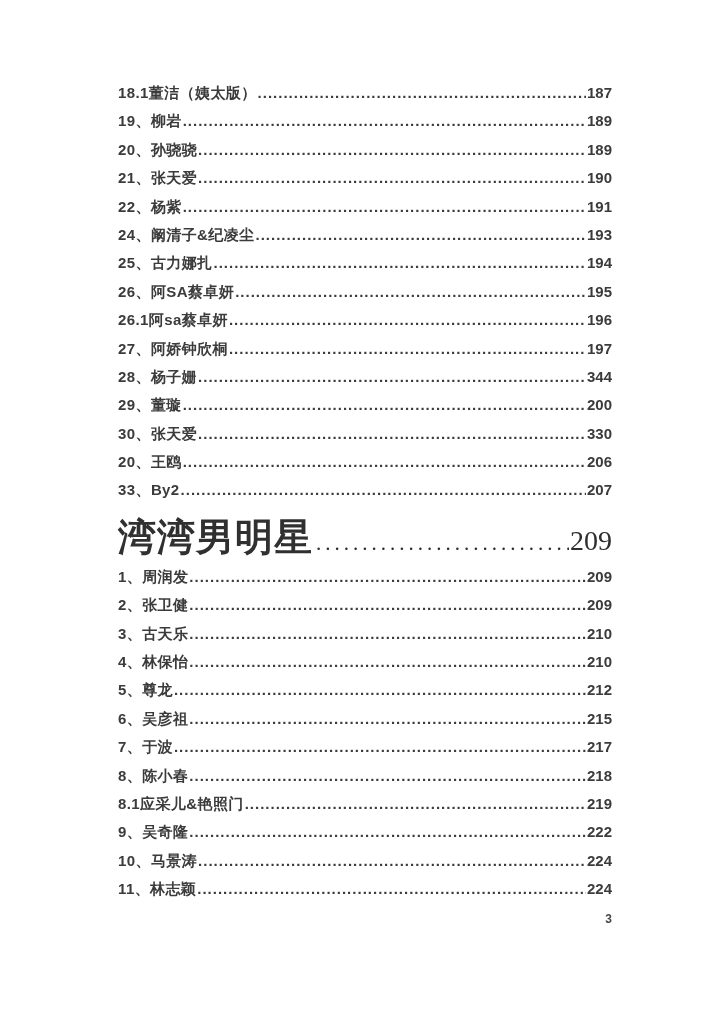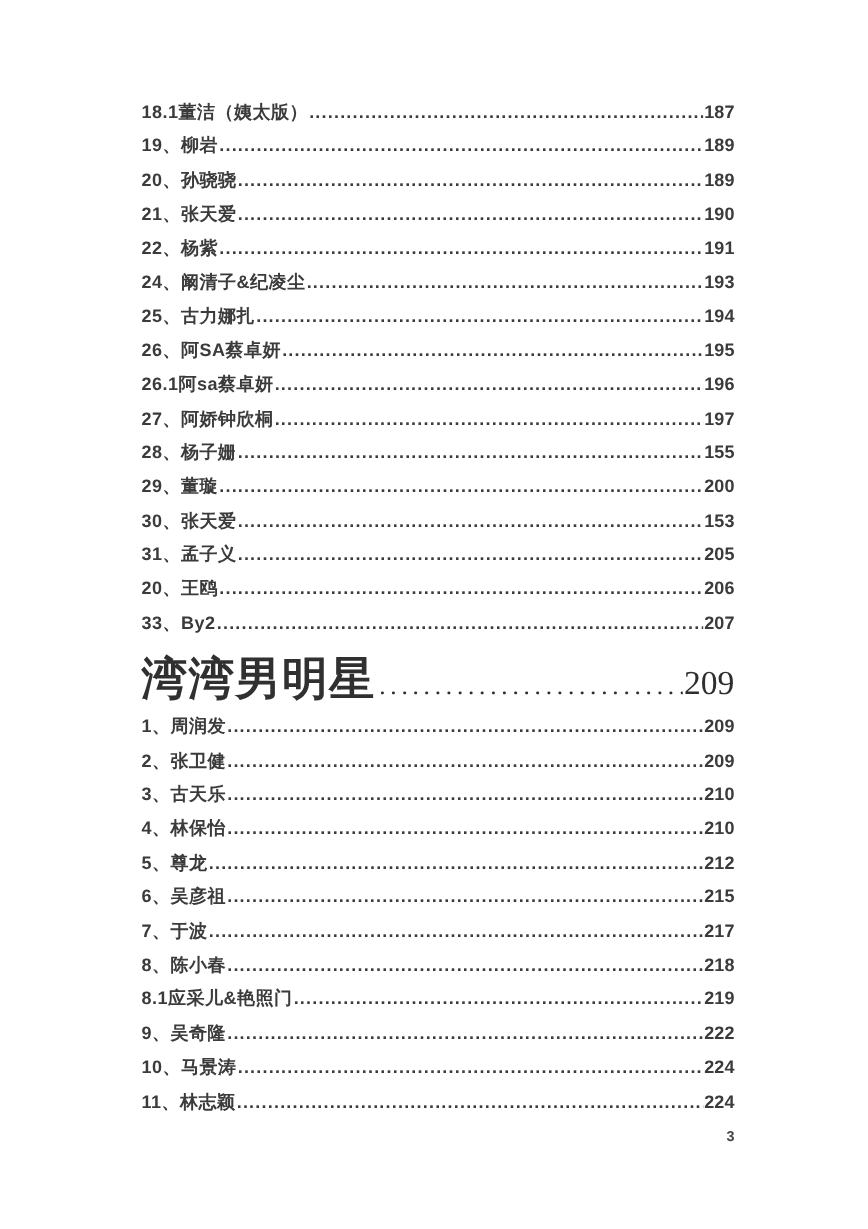--- a/index.html
+++ b/index.html
@@ -132,36 +132,31 @@
         <span class="num">196</span>
       </div>
       <div class="entry">
         <span class="lbl">27、阿娇钟欣桐</span>
         <span class="dots"></span>
         <span class="num">197</span>
       </div>
       <div class="entry">
         <span class="lbl">28、杨子姗</span>
         <span class="dots"></span>
-        <span class="num">155</span>
+        <span class="num">344</span>
       </div>
       <div class="entry">
         <span class="lbl">29、董璇</span>
         <span class="dots"></span>
         <span class="num">200</span>
       </div>
       <div class="entry">
         <span class="lbl">30、张天爱</span>
         <span class="dots"></span>
-        <span class="num">153</span>
-      </div>
-      <div class="entry">
-        <span class="lbl">31、孟子义</span>
-        <span class="dots"></span>
-        <span class="num">205</span>
+        <span class="num">330</span>
       </div>
       <div class="entry">
         <span class="lbl">20、王鸥</span>
         <span class="dots"></span>
         <span class="num">206</span>
       </div>
       <div class="entry">
         <span class="lbl">33、By2</span>
         <span class="dots"></span>
         <span class="num">207</span>

